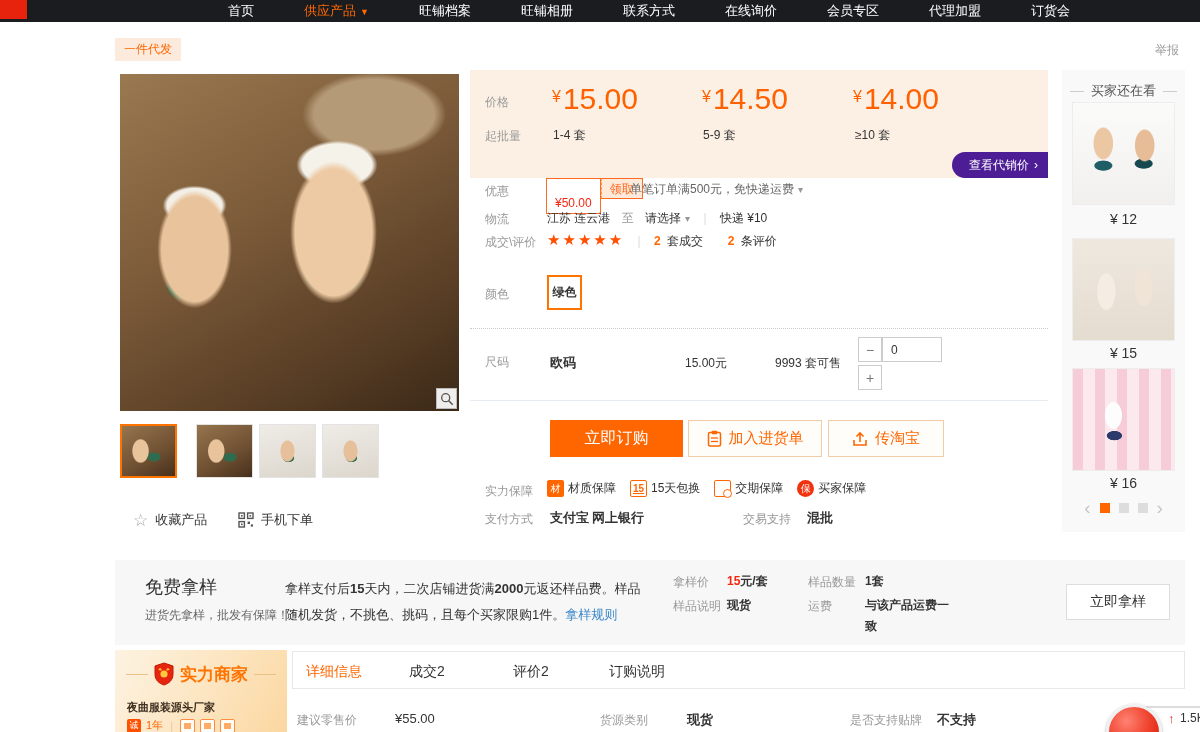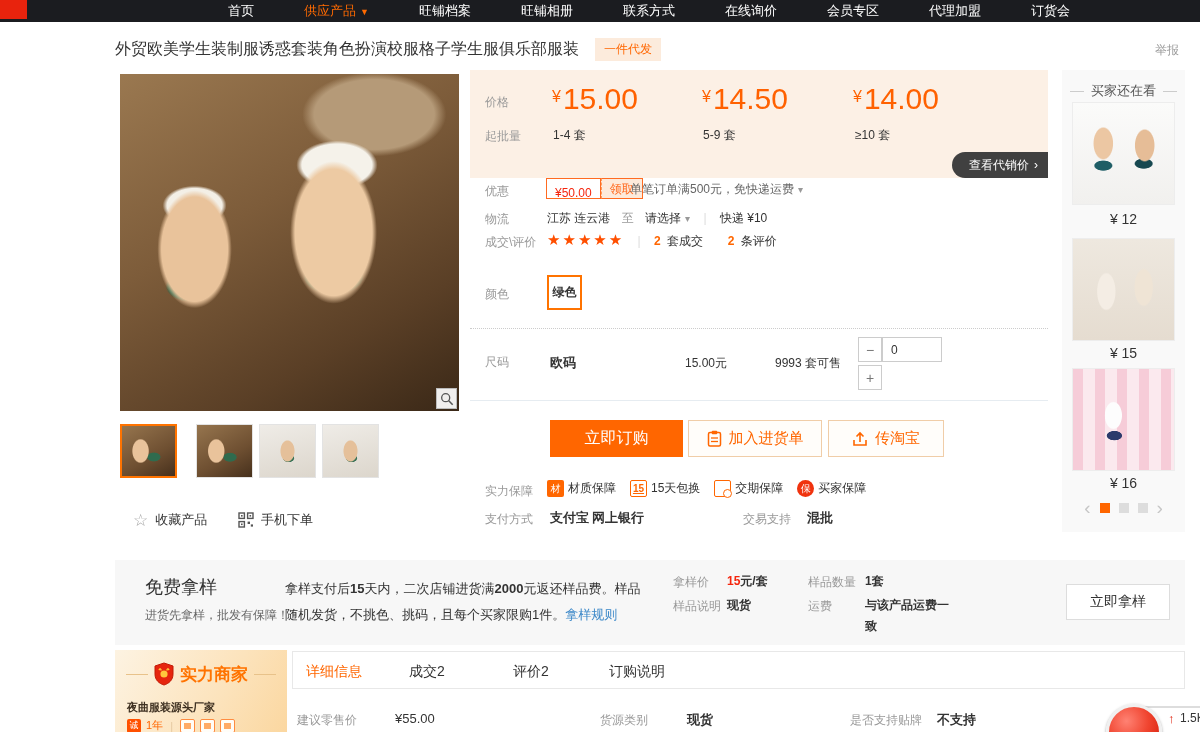--- a/index.html
+++ b/index.html
@@ -49,26 +49,26 @@
   .star-glyph { font-size:17px; color:#a8a8a8; line-height:1; }
 
   
   .detail { position:absolute; left:470px; top:70px; width:578px; height:470px; }
   .lbl { position:absolute; left:15px; font-size:12px; color:#999; white-space:nowrap; }
   .price-panel { position:absolute; left:0; top:0; width:578px; height:108px; background:#fcf0e5; }
   .tier { position:absolute; top:12px; color:#ff6100; white-space:nowrap; }
   .tier .cur { font-size:16px; vertical-align:7px; margin-right:2px; }
   .tier .num { font-size:30px; }
   .tqty { position:absolute; top:57px; font-size:12px; color:#333; white-space:nowrap; }
-  .consign { position:absolute; right:0; top:82px; height:26px; background:#404040; color:#fff; font-size:12px;
+  .consign { position:absolute; right:0; top:82px; height:26px; background:#4c1d95; color:#fff; font-size:12px;
              display:flex; align-items:center; padding:0 10px 0 17px; border-radius:13px 0 0 13px; cursor:pointer; text-decoration:none; white-space:nowrap; }
   .consign .arr { margin-left:5px; font-size:12px; }
 
   .coupon { position:absolute; left:76px; top:108px; display:inline-flex; height:21px; font-size:12px; cursor:pointer; }
-  .coupon .val { border:1px solid #ff6b21; color:#f5260e; background:#fff; padding:7px 8px; }
+  .coupon .val { border:1px solid #ff6b21; color:#f5260e; background:#fff; padding:17px 8px; }
   .coupon .act { border:1px solid #ff6b21; border-left:1px dashed #ff9b5e; color:#ff6b21; background:#fdeadb; padding:2px 8px;text-align:right; }
   .promo-desc { position:absolute; left:160px; top:111px; font-size:12px; color:#666; cursor:pointer; }
   .chev { color:#999; font-size:10px; margin-left:4px; }
   .rowtxt { position:absolute; font-size:12px; color:#333; white-space:nowrap; }
   .sep { color:#ddd; margin:0 10px; }
   .muted { color:#999; }
   .stars { color:#ff4f00; font-size:15px; letter-spacing:2px; }
   .cnt { color:#ff6600; font-weight:bold; margin-right:3px; }
   .swatch { position:absolute; left:77px; top:205px; width:35px; height:35px; border:2px solid #ff7300; background:#fff;
             display:flex; align-items:center; justify-content:center; font-size:12px; font-weight:bold; color:#333; cursor:pointer; }
@@ -177,21 +177,20 @@
     <a class="nav-item">旺铺相册</a>
     <a class="nav-item">联系方式</a>
     <a class="nav-item">在线询价</a>
     <a class="nav-item">会员专区</a>
     <a class="nav-item">代理加盟</a>
     <a class="nav-item">订货会</a>
   </div>
   <div class="corner-red"></div>
 
   <div class="titlebar">
-    <h1 class="prod-title">外贸欧美学生装制服诱惑套装角色扮演校服格子学生服俱乐部服装</h1>
     <span class="badge">一件代发</span>
   </div>
   <a class="report">举报</a>
 
   <div class="main-img">
     <div class="zoom-btn">
       <svg width="14" height="14" viewBox="0 0 16 16">
           <circle cx="6.5" cy="6.5" r="4.6" fill="none" stroke="#555" stroke-width="1.5"></circle>
           <line x1="10" y1="10" x2="14.5" y2="14.5" stroke="#555" stroke-width="1.8"></line>
         </svg>

